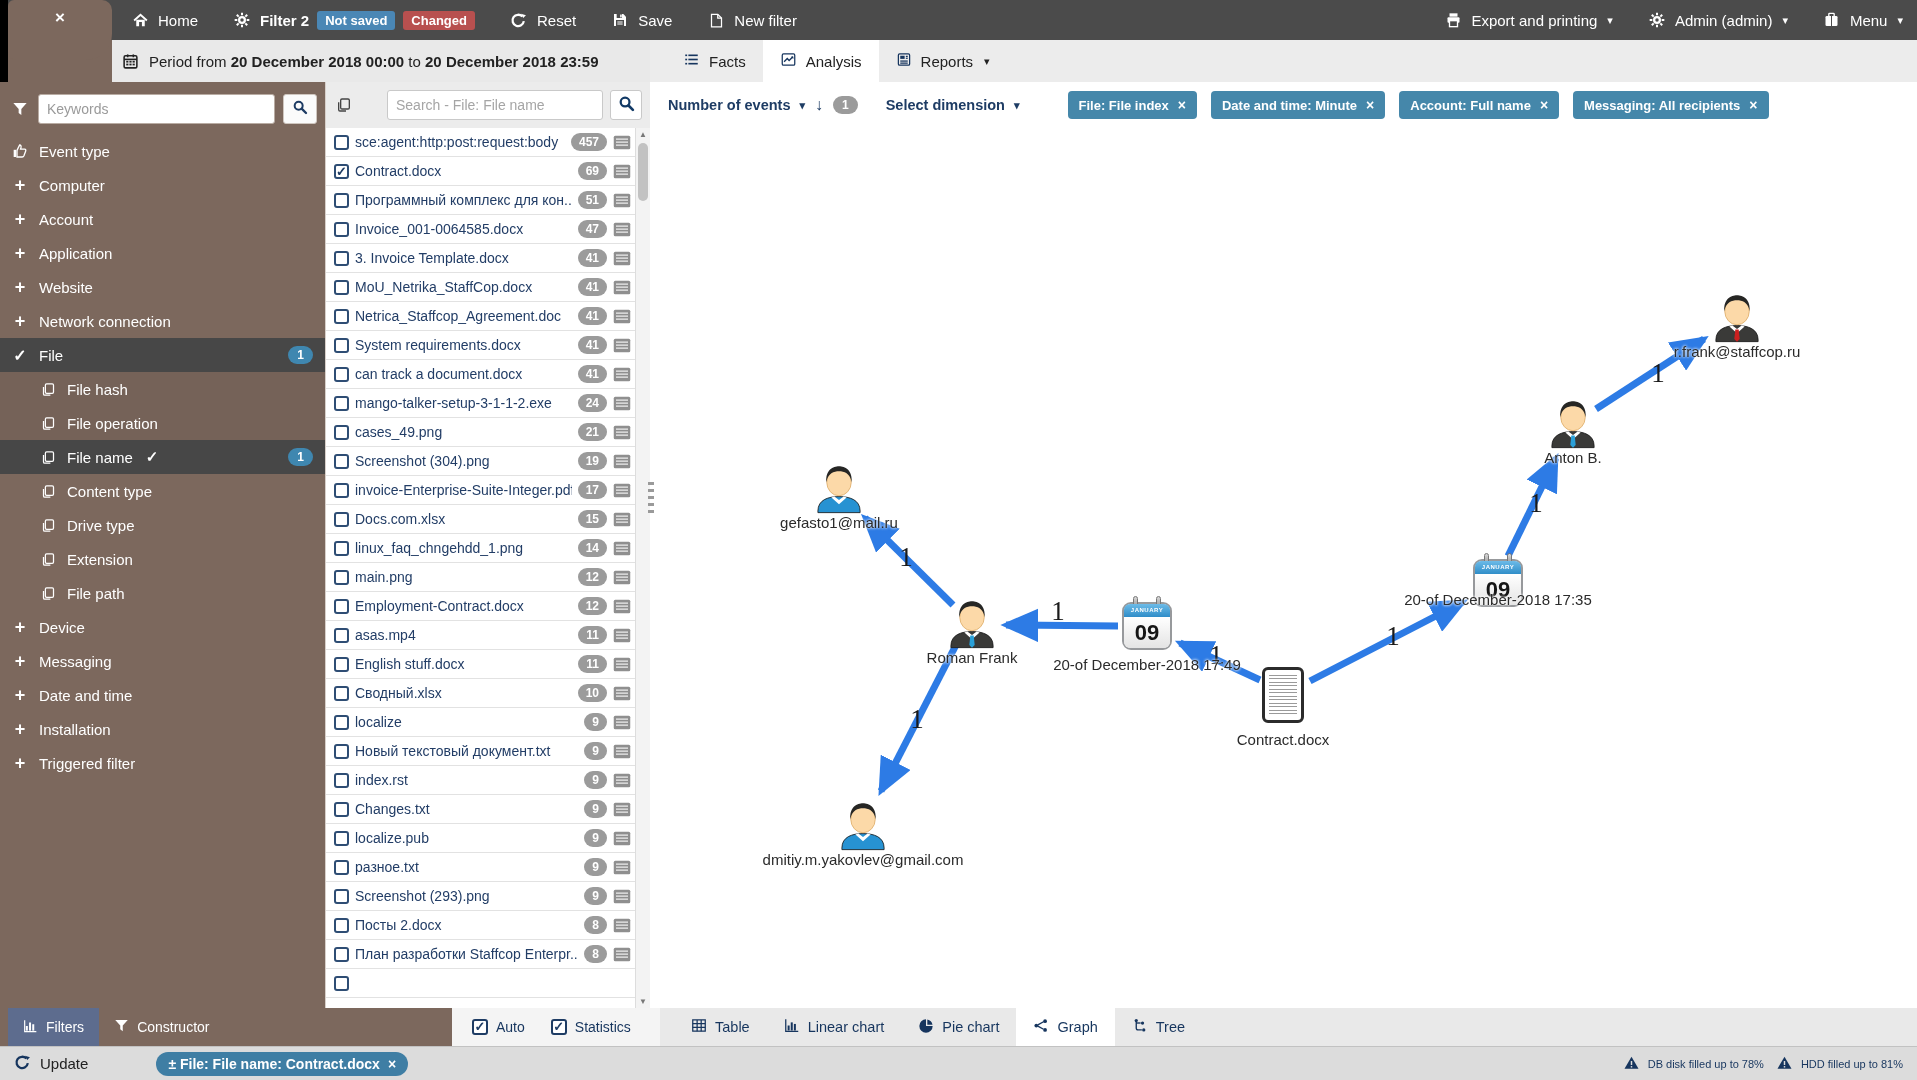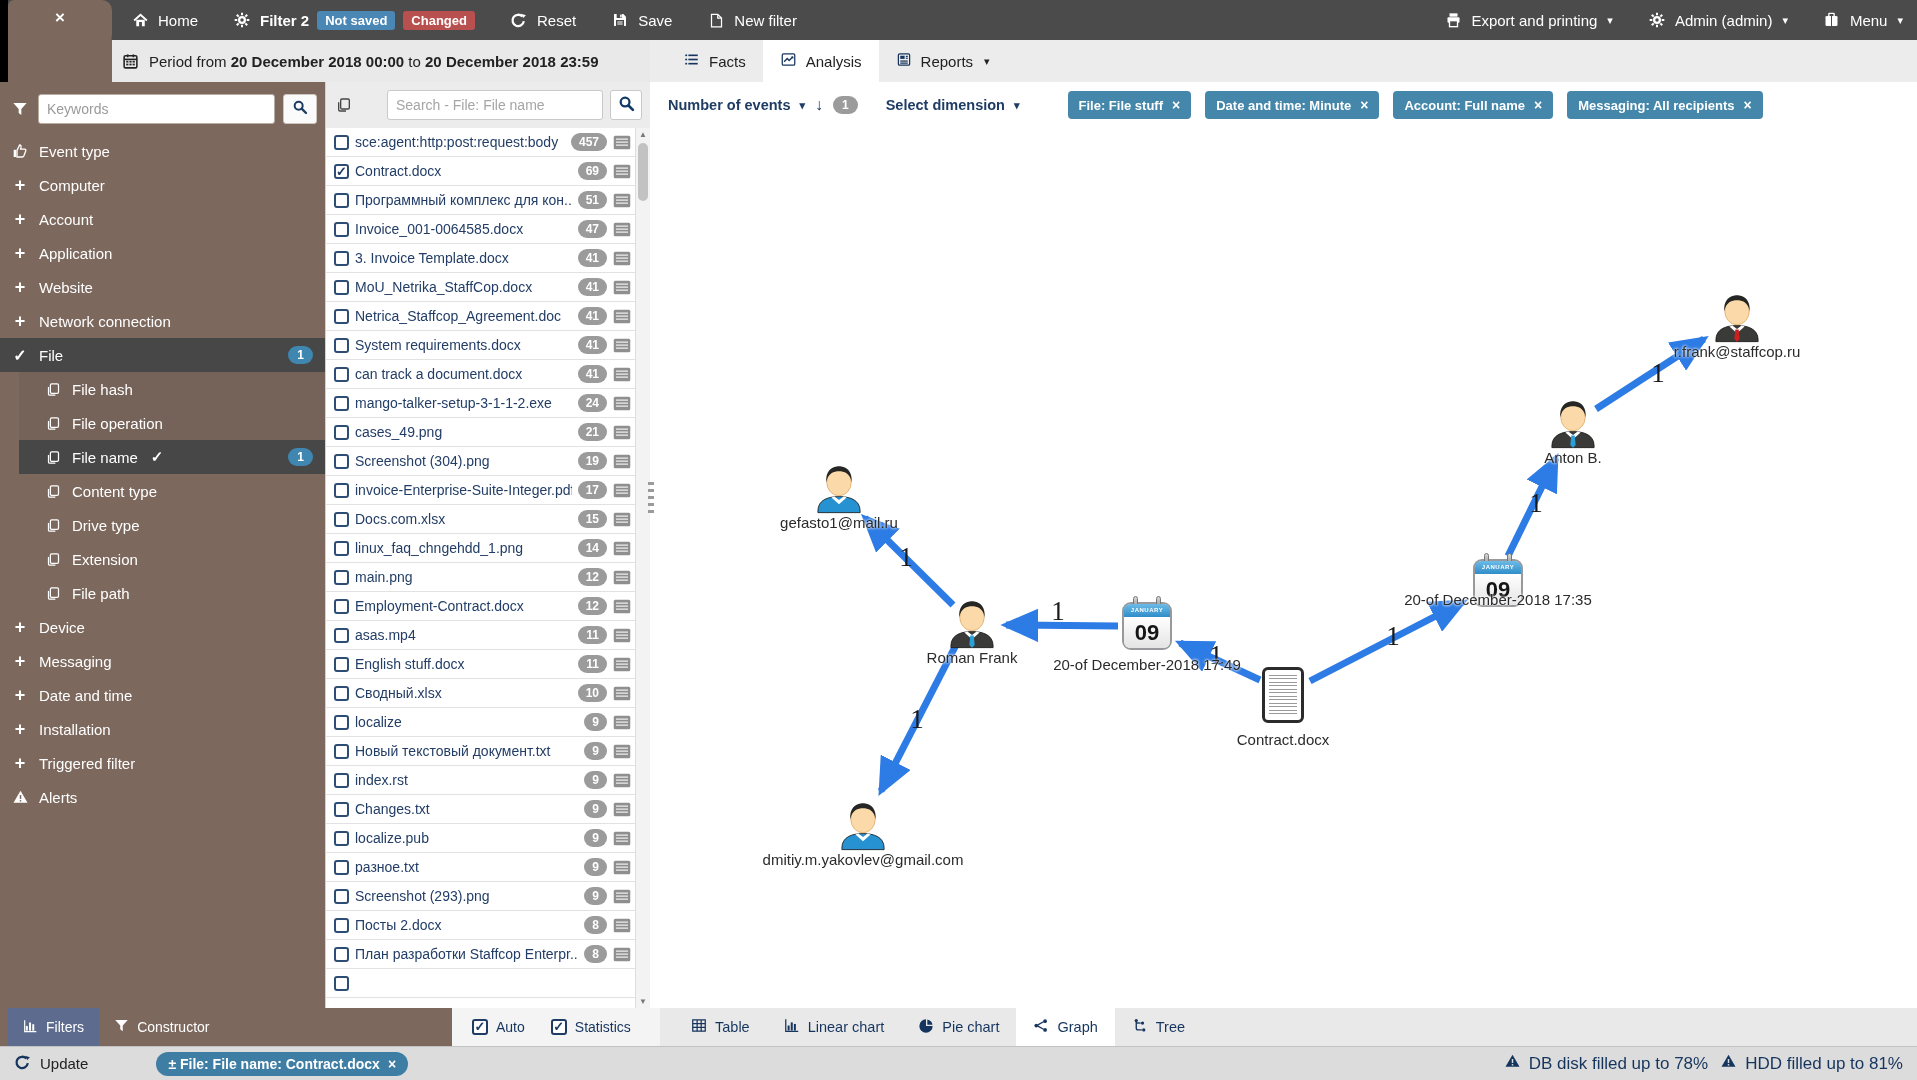--- a/index.html
+++ b/index.html
@@ -39,21 +39,21 @@
   
   .sidebar { width:325px; flex:none; background:#7c685d; color:#fff; overflow:hidden; }
   .kw-row { display:flex; align-items:center; gap:8px; padding:12px 8px 10px 10px; }
   .kw-input { flex:1; height:30px; border:1px solid #b9aca3; border-radius:3px; padding:0 8px;
     font-size:14px; color:#333; font-family:"Liberation Sans",sans-serif; }
   .kw-input::placeholder { color:#9a9a9a; }
   .kw-btn { width:34px; height:30px; background:#fbfbfb; border:1px solid #cfc6bf; border-radius:3px;
     display:flex; align-items:center; justify-content:center; color:#1e3c64; cursor:pointer; flex:none; }
   .side-item { height:34px; display:flex; align-items:center; gap:9px; padding-left:10px;
     font-size:15px; cursor:pointer; position:relative; }
-  .side-item.indent { padding-left:24px;margin-left:19px; }
+  .side-item.indent { padding-left:38px; }
   .side-item.shaded { background:rgba(0,0,0,0.05); }
   .side-item.selected { background:#474747; }
   .side-icon { width:20px; display:flex; justify-content:center; align-items:center; flex:none; }
   .plus-glyph { font-size:18px; font-weight:bold; line-height:16px; }
   .check-glyph { font-size:16px; font-weight:bold; }
   .side-badge { margin-left:auto; margin-right:12px; background:#3f87b0; color:#fff; font-size:12px;
     font-weight:bold; border-radius:10px; padding:2px 9px; }
   .after-check { font-weight:bold; margin-left:4px; }
 
   
@@ -127,21 +127,21 @@
   .view-tab.active { background:#fff; }
 
   
   .statusbar { height:34px; background:#dcdcdc; border-top:1px solid #c2c2c2; display:flex;
     align-items:center; padding:0 14px; gap:12px; flex:none; }
   .update-btn { display:flex; align-items:center; gap:9px; color:#16355e; font-size:15px; cursor:pointer; }
   .update-btn span { color:#222; }
   .status-chip { margin-left:56px; background:#3f7ea4; color:#fff; border-radius:12px; padding:4px 12px;
     font-size:14px; font-weight:bold; display:flex; align-items:center; gap:8px; cursor:pointer; white-space:nowrap; }
   .sb-spacer { flex:1; }
-  .warn { display:flex; align-items:center; gap:8px; color:#16355e; font-size:17px; white-space:nowrap; }
+  .warn { display:flex; align-items:center; gap:8px; color:#16355e; font-size:11px; white-space:nowrap; }
 </style>
 </head>
 <body>
 
 <div class="app">
 
   <div class="topbar">
     <div class="corner-tab">
       <span>×</span>
     </div>
@@ -467,30 +467,20 @@
               <span class="plus-glyph">+</span>
             </span>
             <span>Installation</span>
           </div>
           <div class="side-item">
             <span class="side-icon">
               <span class="plus-glyph">+</span>
             </span>
             <span>Triggered filter</span>
           </div>
-          <div class="side-item">
-            <span class="side-icon">
-              <svg viewBox="0 0 24 24" width="17" height="16">
-                <path d="M12 2.5 L22.5 20.5 H1.5 Z" fill="currentColor"></path>
-                <rect x="10.9" y="9" width="2.2" height="6" fill="#7c685d"></rect>
-                <rect x="10.9" y="16.6" width="2.2" height="2.2" fill="#7c685d"></rect>
-              </svg>
-            </span>
-            <span>Alerts</span>
-          </div>
         </div>
     </div>
 
     <div class="filepanel">
       <div class="fp-header">
         <span class="side-icon" style="color:#444">
             <svg viewBox="0 0 24 24" width="16" height="16">
               <rect x="7" y="3" width="13" height="15" rx="2" fill="none" stroke="currentColor" stroke-width="2"></rect>
               <path d="M4 8 V19 a2 2 0 0 0 2 2 H15" fill="none" stroke="currentColor" stroke-width="2"></path>
             </svg>
@@ -959,21 +949,21 @@
           <span class="caret">▾</span>
         </div>
         <span class="sort-arrow">↓</span>
         <span class="count-pill">1</span>
         <div class="dd" style="margin-left:18px">
           <span>Select dimension</span>
           <span class="caret">▾</span>
         </div>
         <div class="chips" id="chips">
             <div class="chip">
-              <span>File: File stuff</span>
+              <span>File: File index</span>
               <span class="x">×</span>
             </div>
             <div class="chip">
               <span>Date and time: Minute</span>
               <span class="x">×</span>
             </div>
             <div class="chip">
               <span>Account: Full name</span>
               <span class="x">×</span>
             </div>

